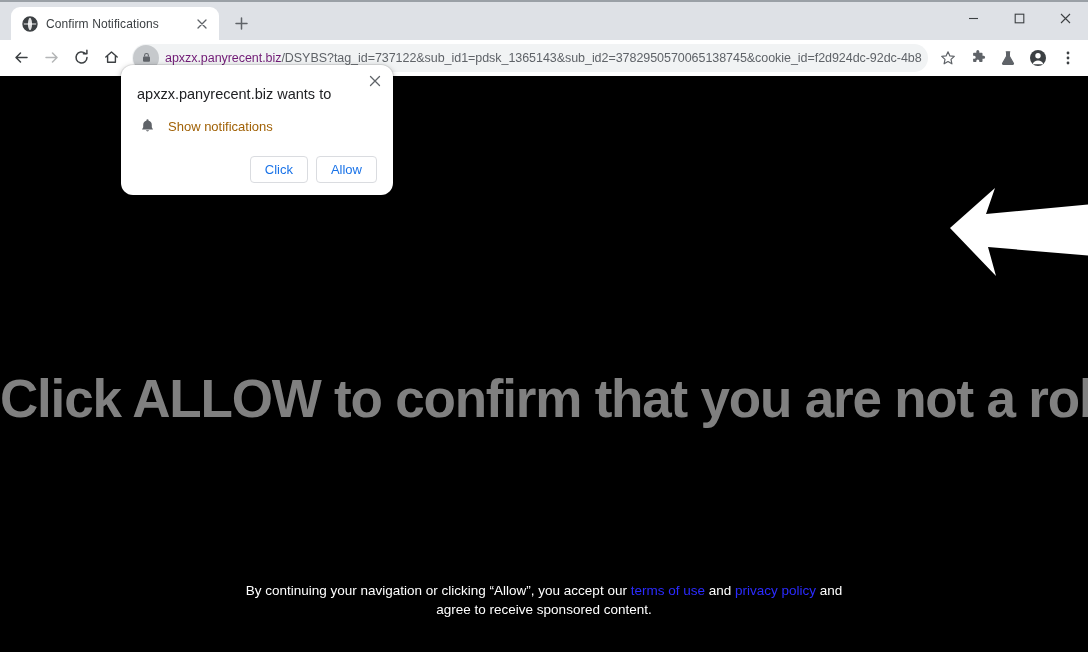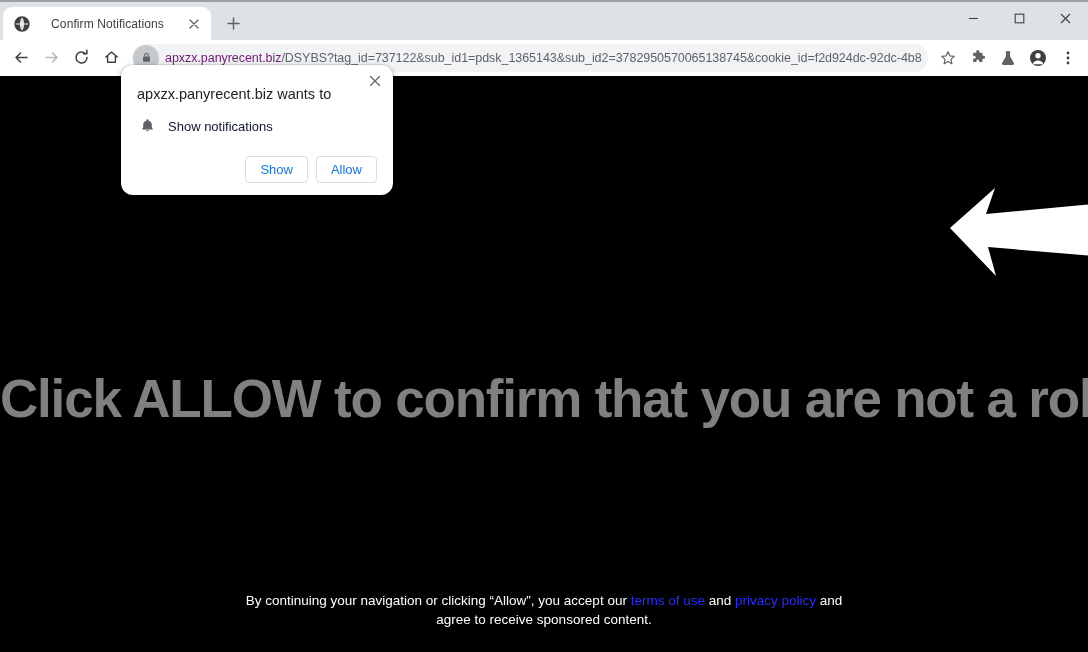--- a/index.html
+++ b/index.html
@@ -21,21 +21,21 @@
   #titlebar {
     position: relative;
     height: 40px;
     background: #dee1e6;
     border-top: 2px solid #9aa0a6;
     display: flex;
     align-items: flex-end;
   }
 
   
-  #tab-strip { display: flex; align-items: flex-end; height: 40px; padding-left: 3px; text-align: center; }
+  #tab-strip { display: flex; align-items: flex-end; height: 40px; padding-left: 11px; }
   .tab {
     position: relative;
     display: flex; align-items: center;
     width: 208px; height: 33px;
     background: #ffffff;
     border-radius: 9px 9px 0 0;
     padding: 0 8px 0 11px;
     gap: 8px;
   }
   .tab-favicon { width: 16px; height: 16px; flex: 0 0 16px; display: block; }
@@ -163,21 +163,21 @@
     position: absolute;
     left: 948px;
     top: 105px;
     width: 145px;
     height: 100px;
   }
 
   
   #consent-bar {
     position: absolute;
-    left: 0; right: 0; bottom: 8px;
+    left: 0; right: 0; bottom: 18px;
     height: 70px;
     background: #000000;
     display: flex;
     align-items: center;
     justify-content: center;
     gap: 0;
   }
   #consent-text {
     width: 600px;
     text-align: center;
@@ -218,21 +218,21 @@
   #dialog-row {
     display: flex;
     align-items: center;
     gap: 12px;
     margin-top: 15px;
     padding-left: 3px;
   }
   #dialog-row .bell { flex: 0 0 16px; display: flex; }
   #dialog-permission-label {
     font-size: 13px;
-    color: #0f172a;
+    color: #a16207;
   }
   #dialog-actions {
     display: flex;
     justify-content: flex-end;
     gap: 8px;
     margin-top: 22px;
   }
   .dlg-btn {
     min-width: 57px;
     height: 27px;
@@ -410,18 +410,18 @@
       <span class="bell">
         <svg width="15" height="16" viewBox="0 0 15 16">
           <path d="M7.5 1.2 a1.1 1.1 0 0 1 1.1 1.1 v.5 a4.3 4.3 0 0 1 3.2 4.1 v2.4 l1.2 2.1 h-11 l1.2 -2.1 v-2.4 a4.3 4.3 0 0 1 3.2 -4.1 v-.5 a1.1 1.1 0 0 1 1.1 -1.1 z" fill="#5f6368"></path>
           <path d="M5.9 12.3 a1.7 1.7 0 0 0 3.2 0 z" fill="#5f6368"></path>
         </svg>
       </span>
       <span id="dialog-permission-label">Show notifications</span>
     </div>
 
     <div id="dialog-actions">
-      <button class="dlg-btn">Show</button>
+      <button class="dlg-btn">Click</button>
       <button class="dlg-btn">Allow</button>
     </div>
   </div>
 
 </div>
 
 </body></html>

